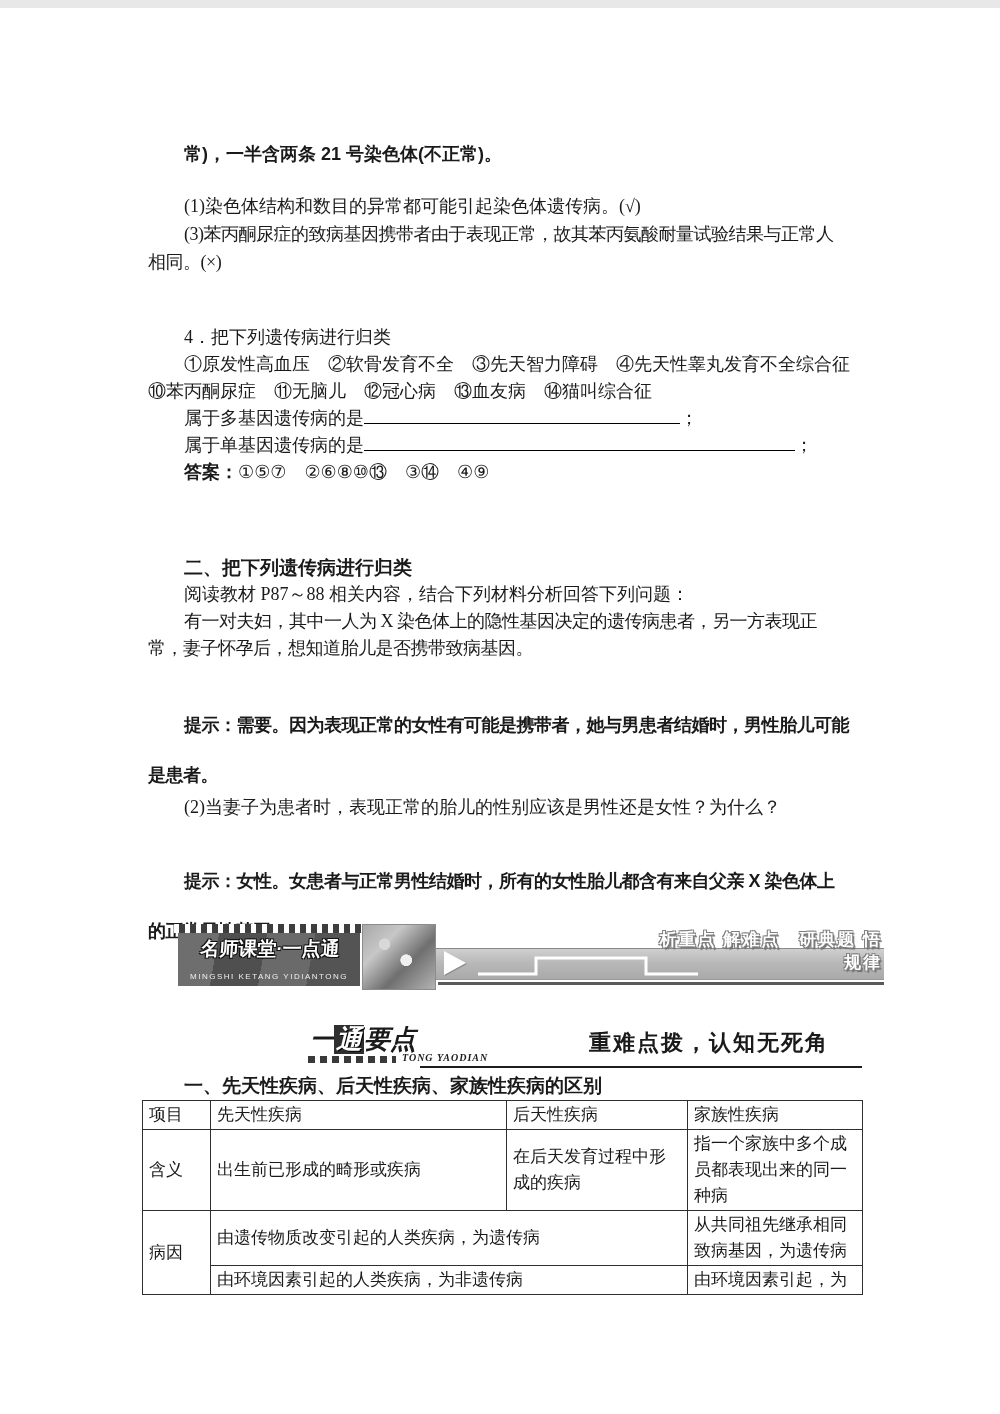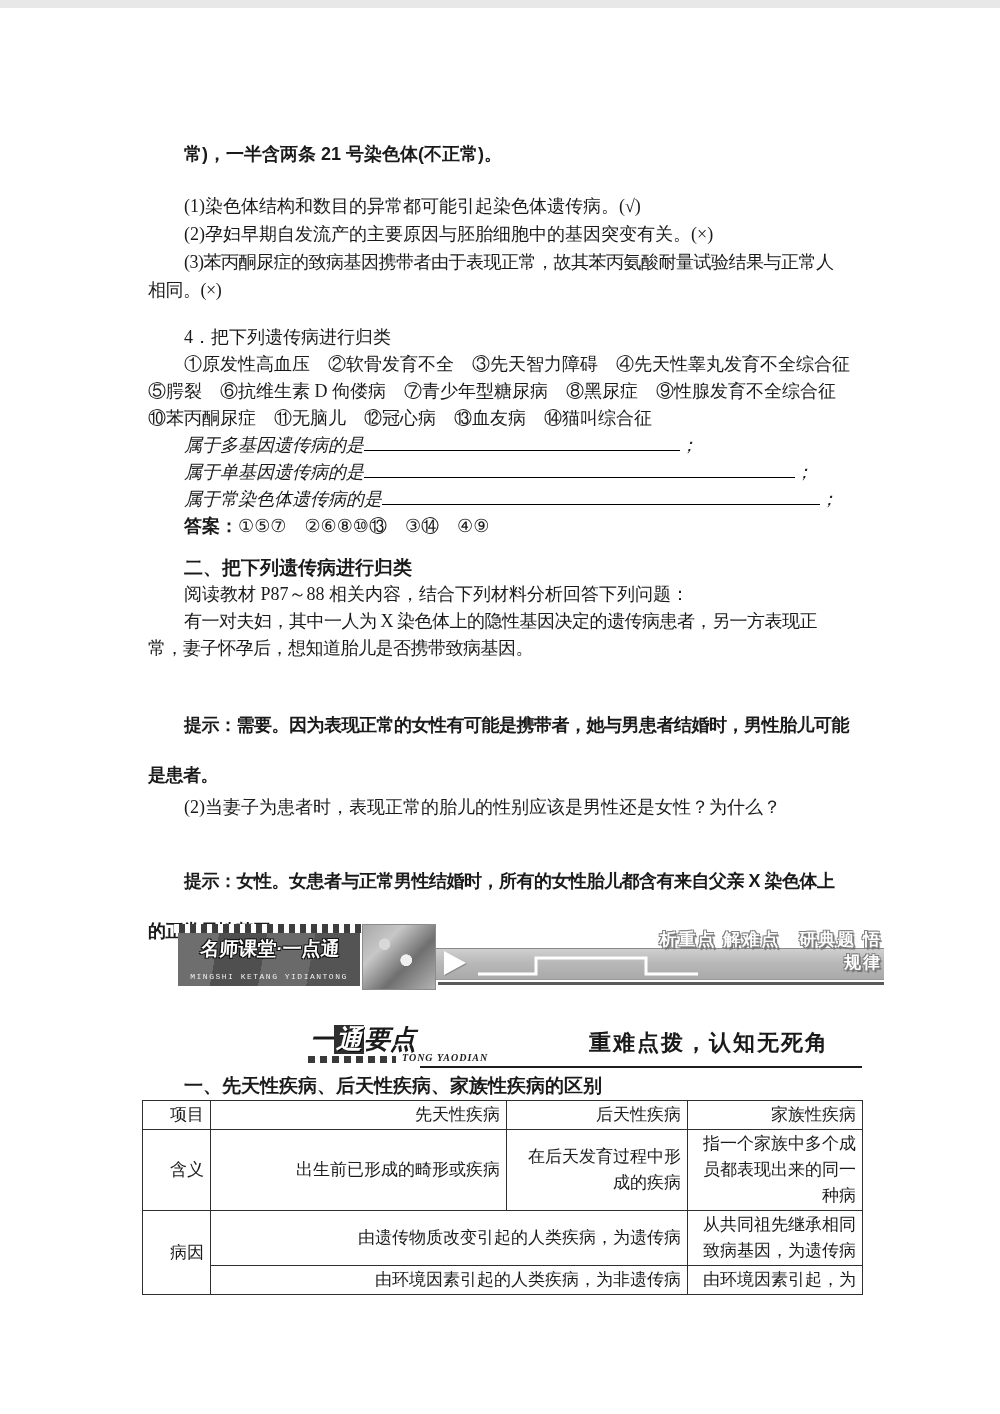--- a/index.html
+++ b/index.html
@@ -13,21 +13,21 @@
   .abs{position:absolute;left:0;width:714px;}
   p{margin:0;}
   .serif{font-family:"Liberation Serif","DejaVu Serif",serif;}
   .hei{font-family:"Liberation Sans","DejaVu Sans",sans-serif;}
   .body-line{font-size:18px;line-height:28px;}
   .lh27{line-height:27px;}
   .indent{text-indent:36px;}
   .tail-line{font-size:18px;line-height:28px;font-weight:bold;text-indent:36px;}
   .tight{letter-spacing:-0.5px;max-width:702px;}
   .tip{font-size:18px;line-height:50px;font-weight:bold;text-indent:36px;letter-spacing:-0.5px;max-width:702px;}
-  .blank-row{font-size:18px;line-height:27px;white-space:nowrap;font-style:italic;}
+  .blank-row{font-size:18px;line-height:27px;white-space:nowrap;}
   .blank-row .lead{padding-left:36px;}
   .uline{display:inline-block;border-bottom:1.5px solid #000;height:14px;vertical-align:baseline;}
   .w1{width:316px;} .w2{width:431px;} .w3{width:438px;} .w4{width:463px;}
   .ans-label{font-family:"Liberation Sans","DejaVu Sans",sans-serif;font-weight:bold;}
   .sec-head{font-family:"Liberation Sans","DejaVu Sans",sans-serif;font-weight:bold;font-size:19px;line-height:27px;text-indent:36px;}
 
   
   .banner{position:absolute;left:0;top:0;width:760px;height:66px;}
   .gray-bar{position:absolute;left:252px;top:24px;width:484px;height:30px;
     background:linear-gradient(180deg,#cfcfcf 0%,#b9b9b9 45%,#a9a9a9 100%);
@@ -38,21 +38,21 @@
     text-shadow:1px 1px 0 #7e7e7e,-1px -1px 0 #7e7e7e,1px -1px 0 #7e7e7e,-1px 1px 0 #7e7e7e,2px 2px 1px #6b6b6b;}
   .logo-block{position:absolute;left:30px;top:2px;width:182px;height:60px;
     background:linear-gradient(100deg,#6e6e6e 0 22%,#4f4f4f 22% 47%,#6a6a6a 47% 72%,#545454 72% 100%);}
   .film-strip{position:absolute;left:-4px;top:-2px;width:196px;height:9px;
     background:repeating-linear-gradient(90deg,#fdfdfd 0 5px,#3d3d3d 5px 11px);}
   .logo-main{position:absolute;left:4px;top:10px;width:176px;text-align:center;
     font-family:"Liberation Sans","DejaVu Sans",sans-serif;font-weight:bold;font-size:19px;color:#fff;
     transform:skewX(-4deg);
     text-shadow:1px 1px 0 #111,-1px -1px 0 #111,1px -1px 0 #111,-1px 1px 0 #111;}
   .logo-sub{position:absolute;left:0;bottom:5px;width:182px;text-align:center;
-    font-family:Liberation Mono, monospace;font-size:8px;color:#efefef;letter-spacing:1.5px;}
+    font-family:Liberation Sans, sans-serif;font-size:8px;color:#efefef;letter-spacing:1.5px;}
   .banner-photo{position:absolute;left:214px;top:0;width:72px;height:64px;
     background:
       radial-gradient(circle at 30% 30%, #d8d8d8 0 8%, transparent 9%),
       radial-gradient(circle at 60% 55%, #efefef 0 10%, transparent 11%),
       linear-gradient(135deg,#a8a8a8 0%,#c7c7c7 30%,#6f6f6f 62%,#b3b3b3 100%);
     border:1px solid #8c8c8c;}
   .play-tri{position:absolute;left:296px;top:27px;width:0;height:0;
     border-left:22px solid #ffffff;border-top:12px solid transparent;border-bottom:12px solid transparent;
     filter:drop-shadow(1px 1px 0 #8a8a8a);}
   .step-svg{position:absolute;left:330px;top:26px;}
@@ -68,52 +68,49 @@
     background:repeating-linear-gradient(90deg,#3a3a3a 0 7px,#ffffff 7px 12px);}
   .yd-sub{position:absolute;left:254px;top:32px;font-style:italic;font-weight:bold;font-size:10px;
     letter-spacing:1px;font-family:"Liberation Serif","DejaVu Serif",serif;}
   .yd-slogan{position:absolute;left:408px;top:8px;width:306px;text-align:center;
     font-family:"Liberation Sans","DejaVu Sans",sans-serif;font-weight:bold;font-size:22px;letter-spacing:2px;}
   .yd-line{position:absolute;left:272px;top:46px;width:442px;height:2px;background:#1d1d1d;}
 
   
   table.cmp{border-collapse:collapse;table-layout:fixed;width:720px;margin-left:-6px;
     font-size:17px;}
-  table.cmp td{border:1.4px solid #2e2e2e;text-align:right;vertical-align:middle;
+  table.cmp td{border:1.4px solid #2e2e2e;text-align:left;vertical-align:middle;
     padding:1px 6px;line-height:26px;}
   .col0{width:68px;} .col1{width:296px;} .col2{width:181px;} .col3{width:175px;}
   .h-header{height:26px;}
   .h-meaning{height:79px;}
   .h-cause1{height:55px;}
   .h-cause2{height:26px;}
 </style>
 </head>
 <body>
 
 <div class="page">
   <div class="content">
 
     <div class="abs" style="top:132px;">
       <p class="tail-line hei">常)，一半含两条 21 号染色体(不正常)。</p>
     </div>
 
     <div class="abs" style="top:184px;">
       <p class="body-line indent serif">(1)染色体结构和数目的异常都可能引起染色体遗传病。(√)</p>
-      <p class="body-line indent serif">(2)孕妇早期自发流产的主要原因与胚胎细胞中的基因突变有关。(×)</p>
       <p class="body-line indent serif tight">(3)苯丙酮尿症的致病基因携带者由于表现正常，故其苯丙氨酸耐量试验结果与正常人相同。(×)</p>
     </div>
 
     <div class="abs" style="top:316px;">
       <p class="body-line lh27 indent serif">4．把下列遗传病进行归类</p>
       <p class="body-line lh27 indent serif">①原发性高血压　②软骨发育不全　③先天智力障碍　④先天性睾丸发育不全综合征</p>
-      <p class="body-line lh27 serif">⑤腭裂　⑥抗维生素 D 佝偻病　⑦青少年型糖尿病　⑧黑尿症　⑨性腺发育不全综合征</p>
       <p class="body-line lh27 serif">⑩苯丙酮尿症　⑪无脑儿　⑫冠心病　⑬血友病　⑭猫叫综合征</p>
       <p class="blank-row serif"><span class="lead">属于多基因遗传病的是</span><span class="uline w1"></span><span>；</span></p>
       <p class="blank-row serif"><span class="lead">属于单基因遗传病的是</span><span class="uline w2"></span><span>；</span></p>
-      <p class="blank-row serif"><span class="lead">属于常染色体遗传病的是</span><span class="uline w3"></span><span>；</span></p>
       <p class="body-line lh27 indent serif"><span class="ans-label">答案：</span><span>①⑤⑦　②⑥⑧⑩⑬　③⑭　④⑨</span></p>
     </div>
 
     <div class="abs" style="top:546px;">
       <p class="sec-head">二、把下列遗传病进行归类</p>
       <p class="body-line lh27 indent serif">阅读教材 P87～88 相关内容，结合下列材料分析回答下列问题：</p>
       <p class="body-line lh27 indent serif tight">有一对夫妇，其中一人为 X 染色体上的隐性基因决定的遗传病患者，另一方表现正常，妻子怀孕后，想知道胎儿是否携带致病基因。</p>
     </div>
 
     <div class="abs" style="top:692px;">

